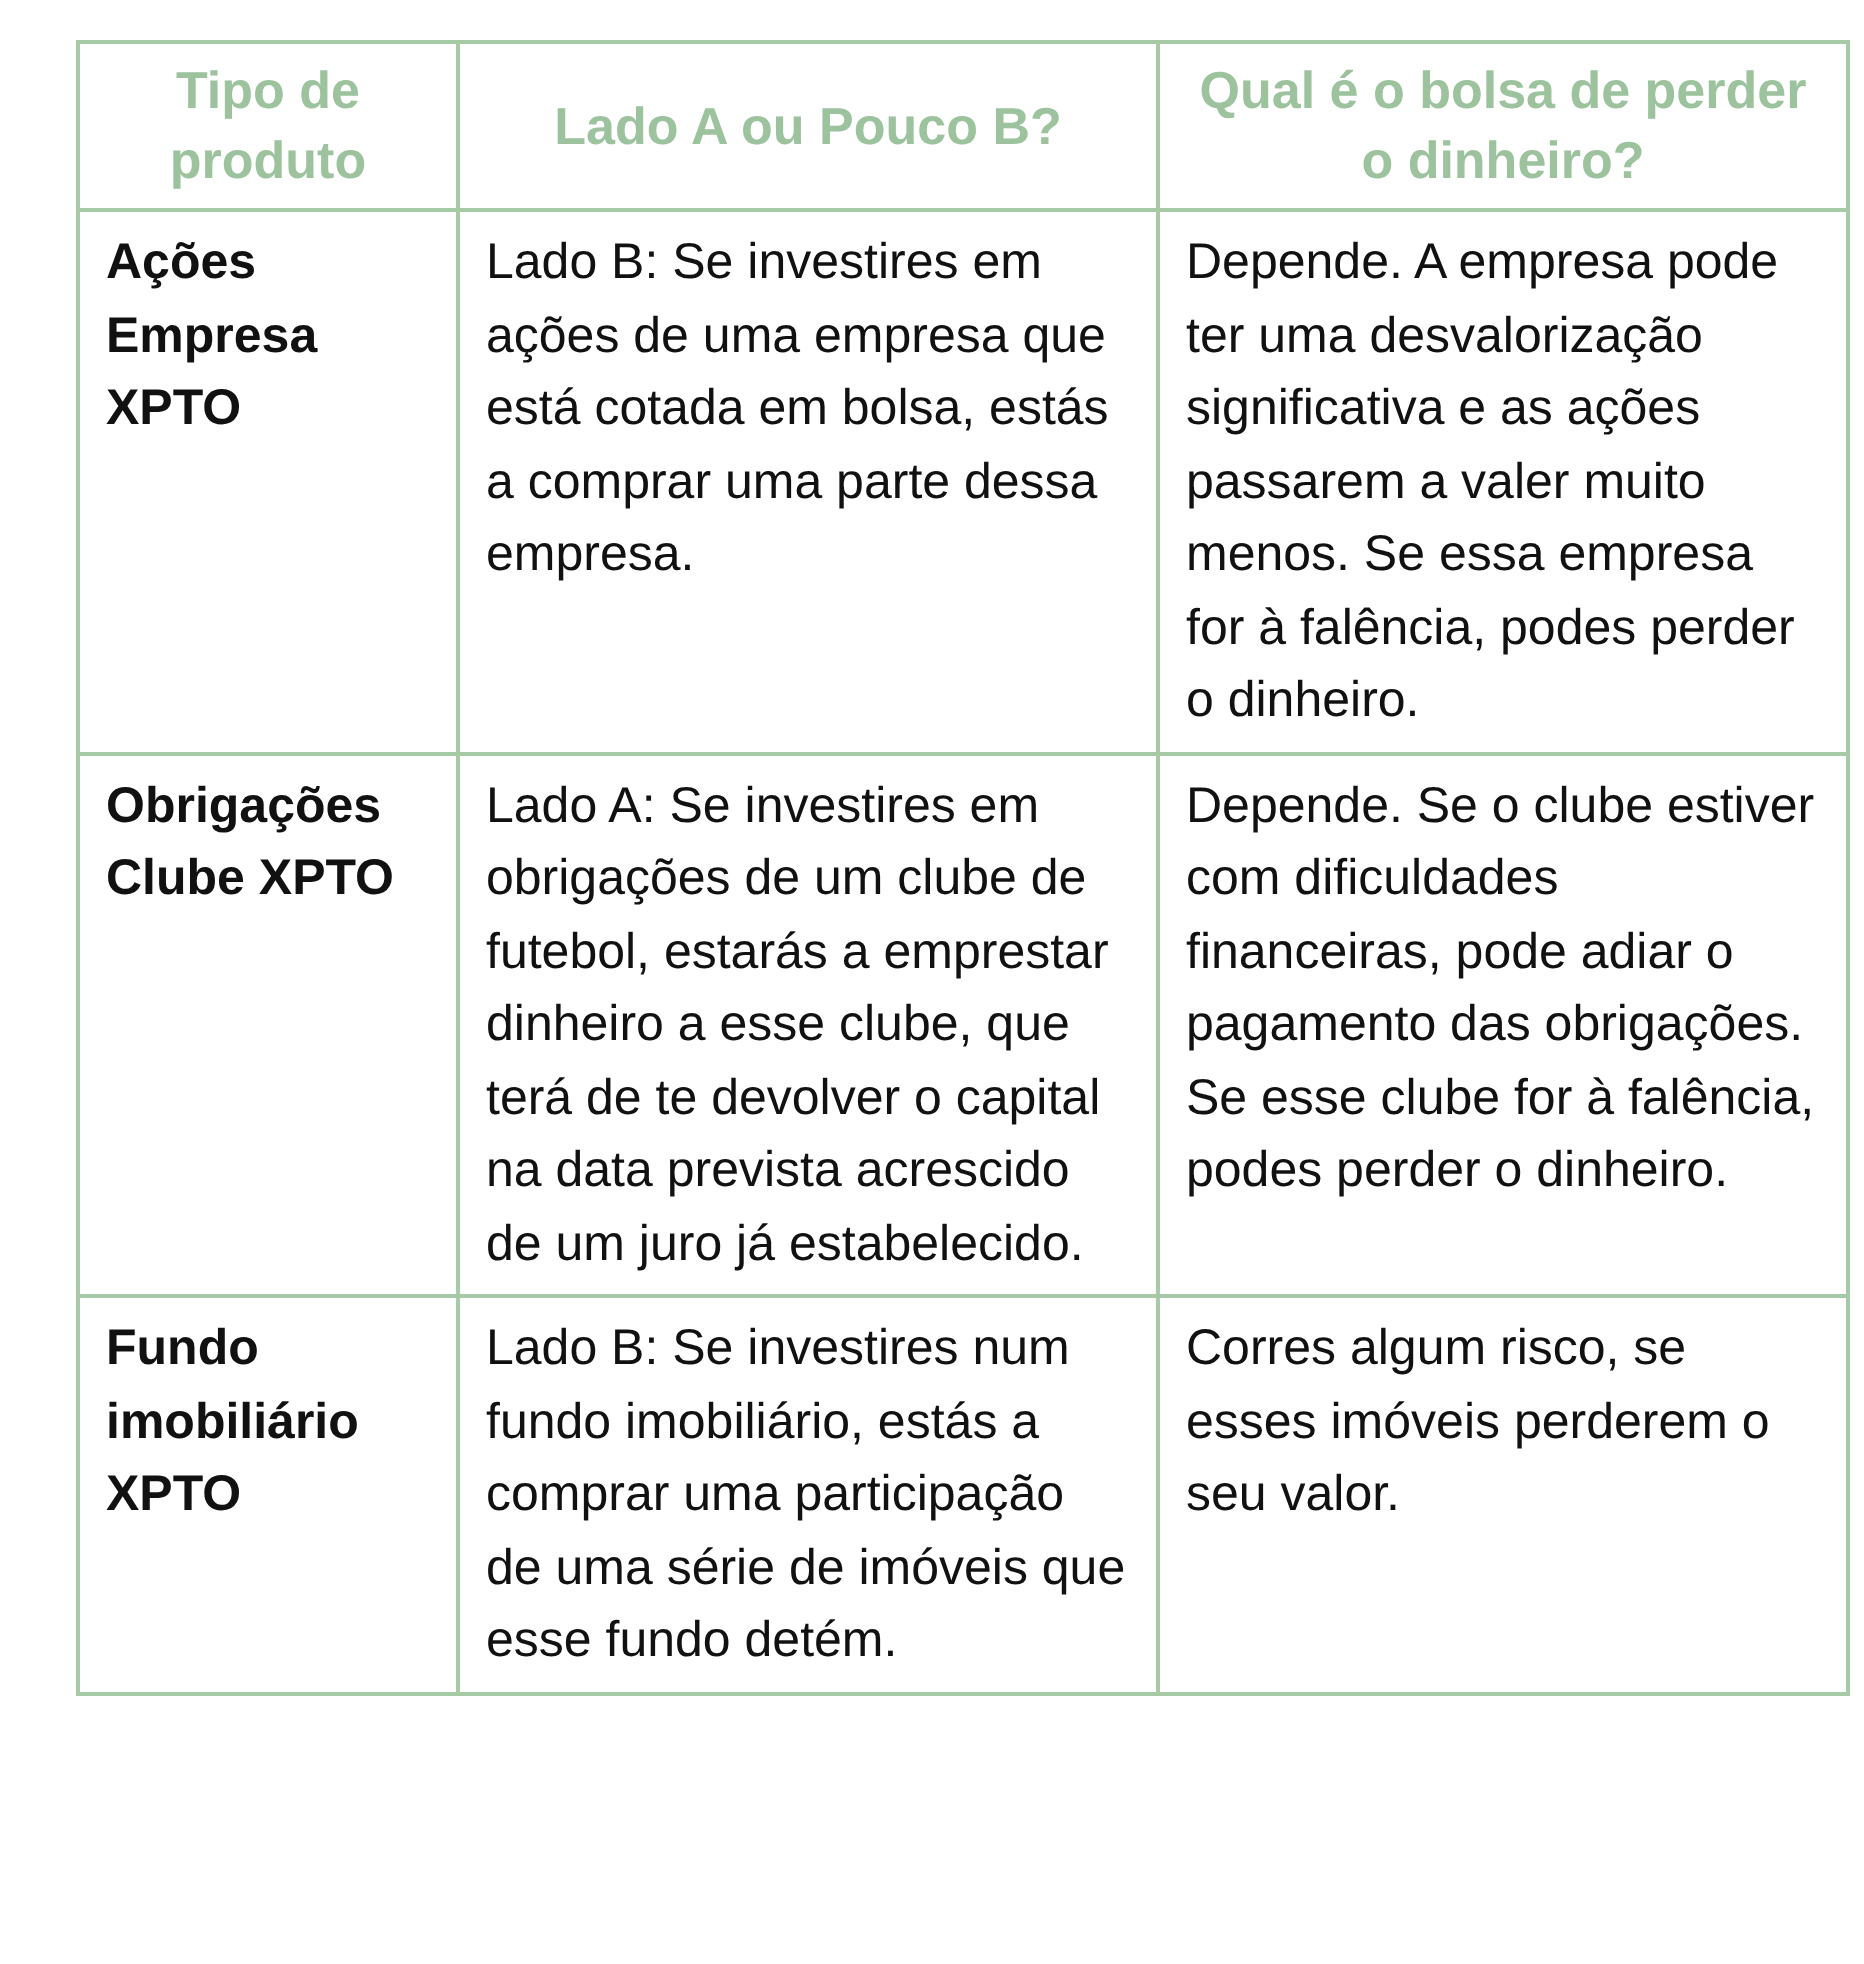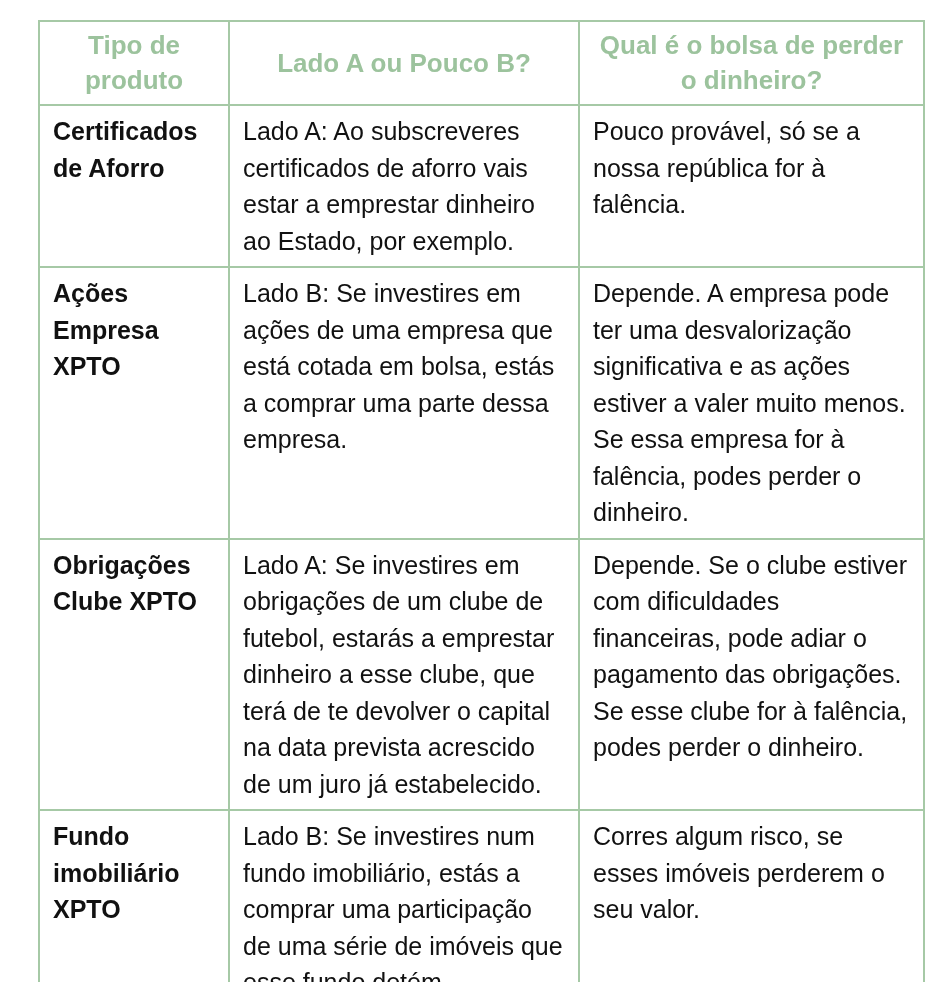--- a/index.html
+++ b/index.html
@@ -65,29 +65,24 @@
       <col class="c3">
     </colgroup>
     <thead>
       <tr class="header-row">
         <th>Tipo de produto</th>
         <th>Lado A ou Pouco B?</th>
         <th>Qual é o bolsa de perder o dinheiro?</th>
       </tr>
     </thead>
     <tbody>
-      <tr class="row-0">
-        <td class="product-name">Certificados de Aforro</td>
-        <td>Lado A: Ao subscreveres certificados de aforro vais estar a emprestar dinheiro ao Estado, por exemplo.</td>
-        <td>Pouco provável, só se a nossa república for à falência.</td>
-      </tr>
       <tr class="row-1">
         <td class="product-name">Ações Empresa XPTO</td>
         <td>Lado B: Se investires em ações de uma empresa que está cotada em bolsa, estás a comprar uma parte dessa empresa.</td>
-        <td>Depende. A empresa pode ter uma desvalorização significativa e as ações estiver a valer muito menos. Se essa empresa for à falência, podes perder o dinheiro.</td>
+        <td>Depende. A empresa pode ter uma desvalorização significativa e as ações passarem a valer muito menos. Se essa empresa for à falência, podes perder o dinheiro.</td>
       </tr>
       <tr class="row-2">
         <td class="product-name">Obrigações Clube XPTO</td>
         <td>Lado A: Se investires em obrigações de um clube de futebol, estarás a emprestar dinheiro a esse clube, que terá de te devolver o capital na data prevista acrescido de um juro já estabelecido.</td>
         <td>Depende. Se o clube estiver com dificuldades financeiras, pode adiar o pagamento das obrigações. Se esse clube for à falência, podes perder o dinheiro.</td>
       </tr>
       <tr class="row-3">
         <td class="product-name">Fundo imobiliário XPTO</td>
         <td>Lado B: Se investires num fundo imobiliário, estás a comprar uma participação de uma série de imóveis que esse fundo detém.</td>
         <td>Corres algum risco, se esses imóveis perderem o seu valor.</td>

